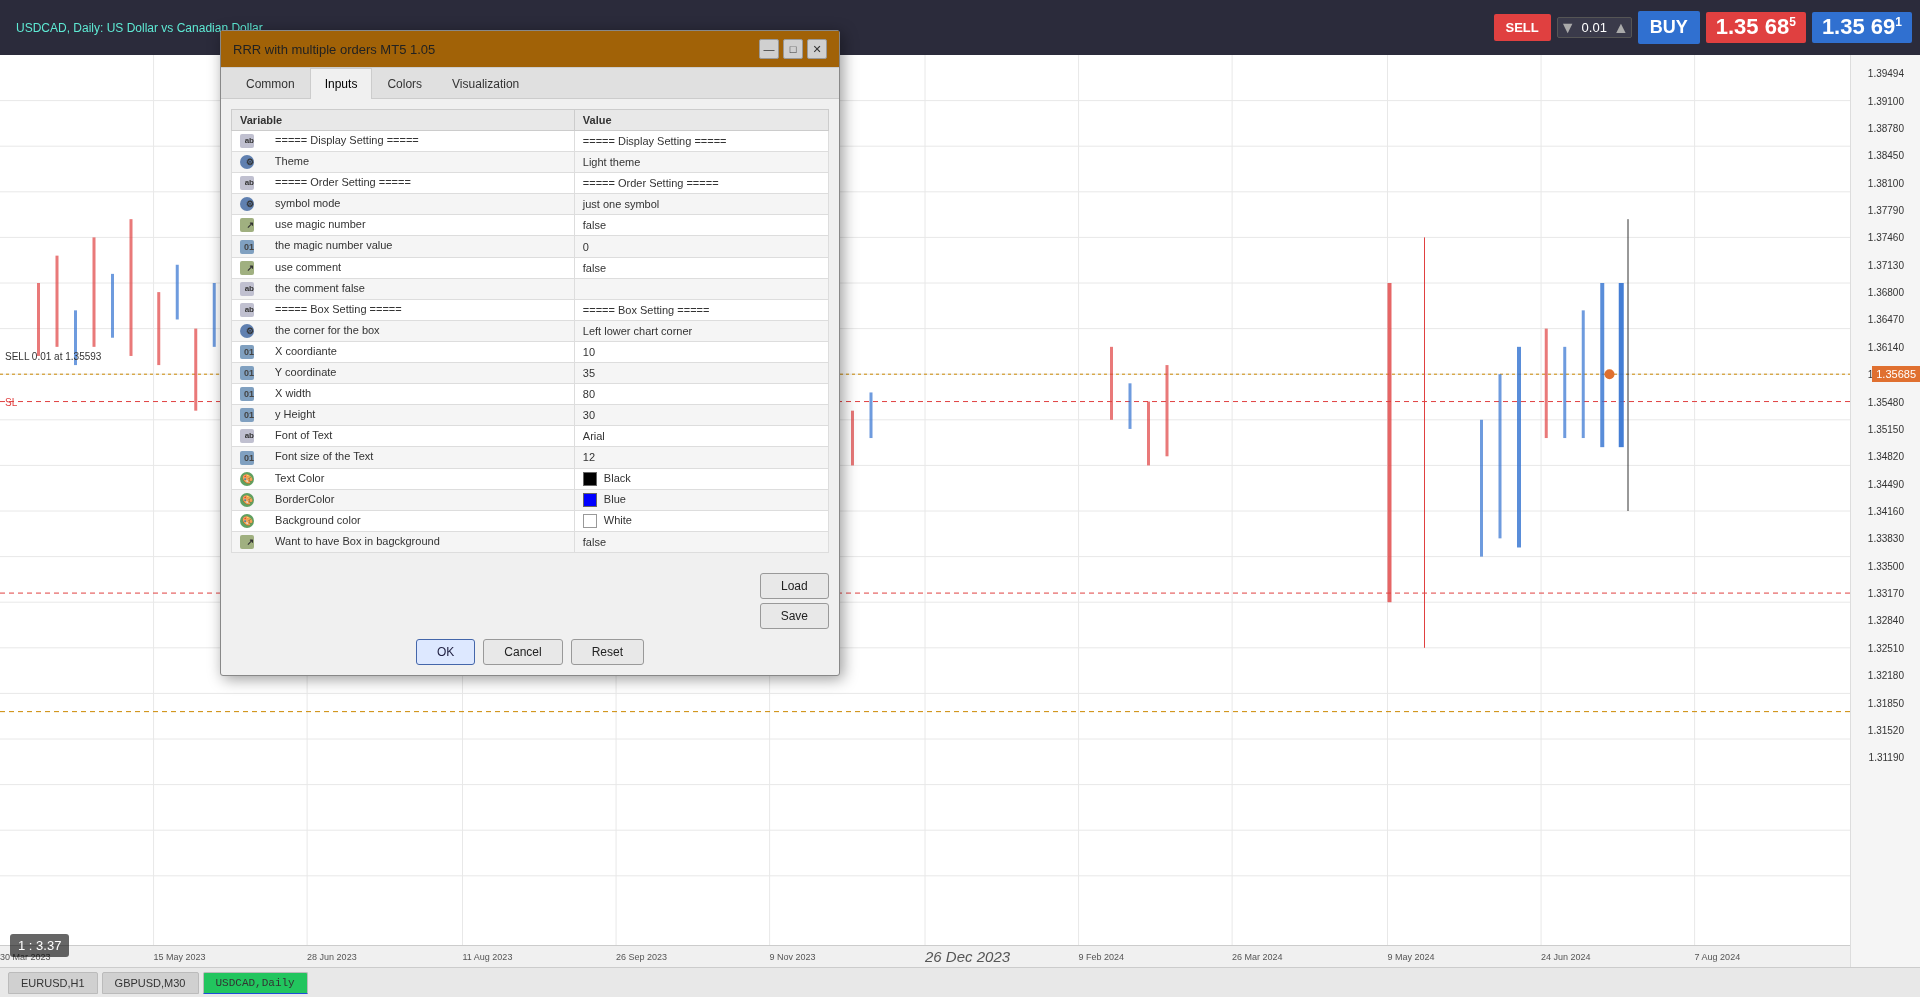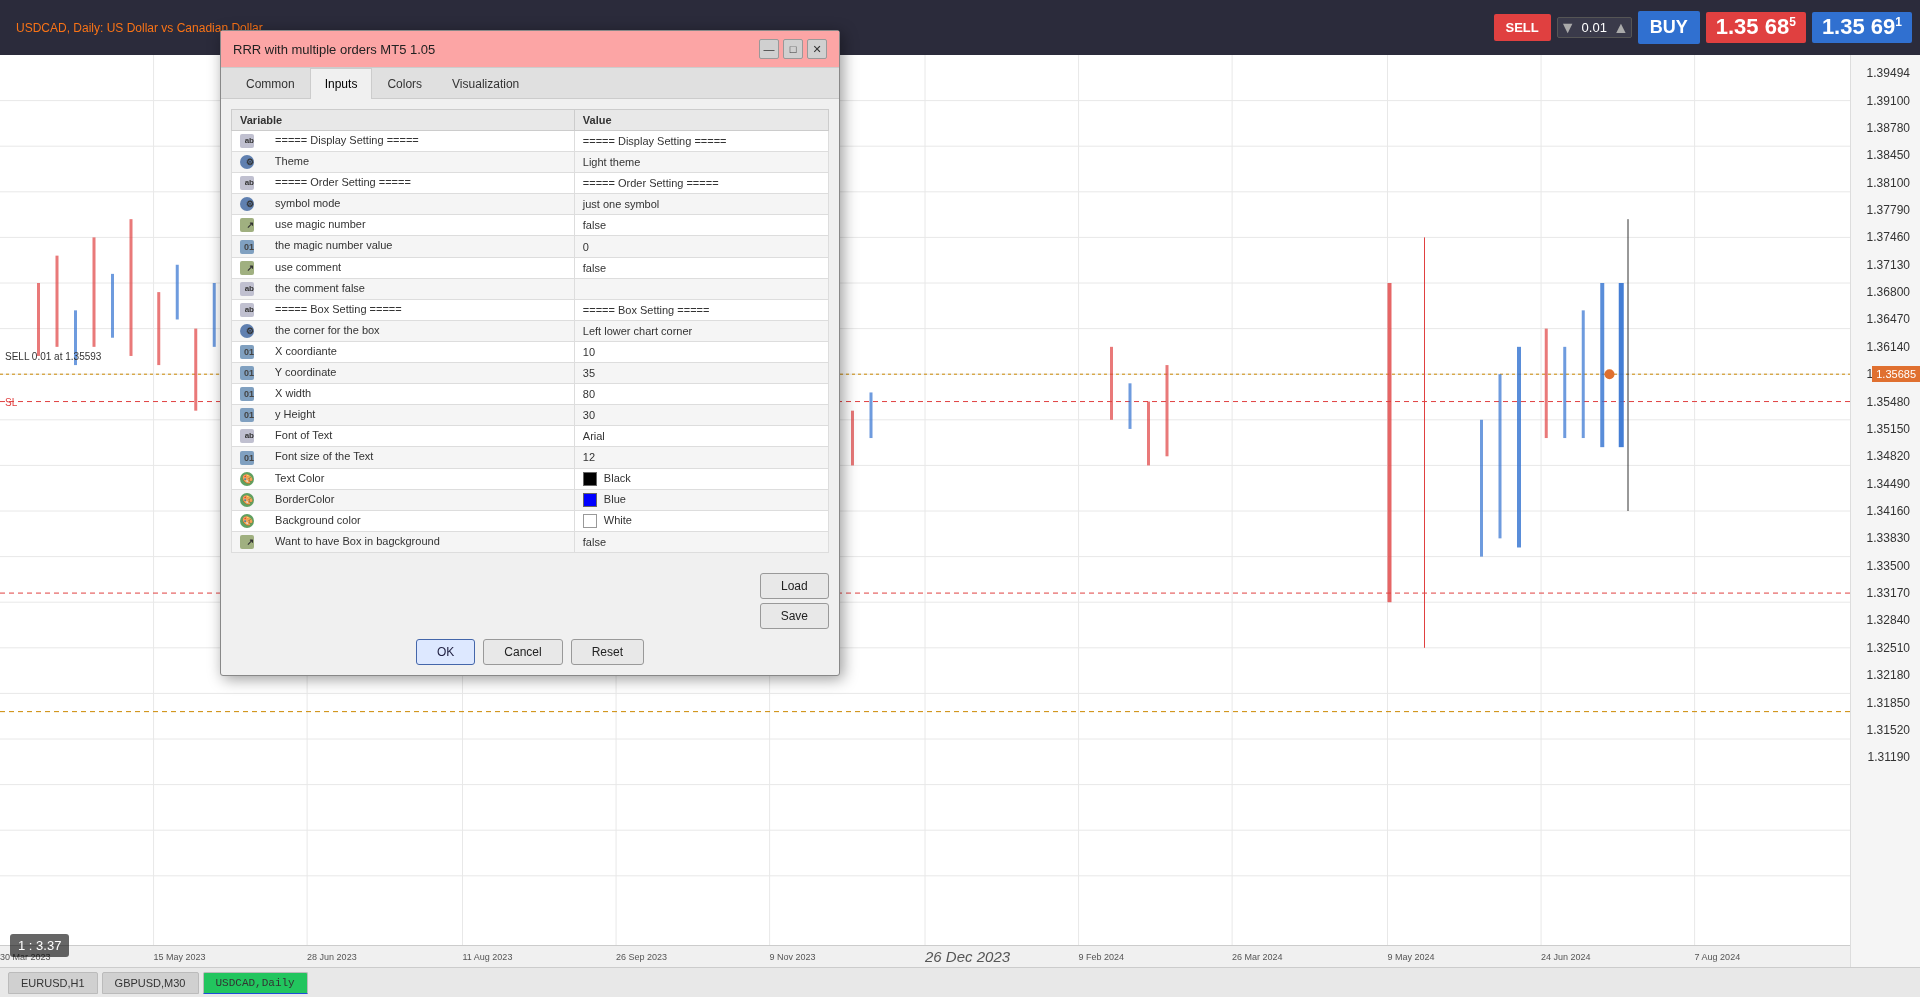--- a/index.html
+++ b/index.html
@@ -19,21 +19,21 @@
       height: 55px;
       background: #2b2b3b;
       display: flex;
       align-items: center;
       padding: 0 8px;
       gap: 6px;
       z-index: 10;
     }
 
     .symbol-label {
-      color: #f97316;
+      color: #5eead4;
       font-size: 12px;
       margin-left: 8px;
     }
 
     .sell-btn {
       background: #e04040;
       color: white;
       border: none;
       padding: 6px 12px;
       font-size: 13px;
@@ -92,22 +92,22 @@
       right: 0;
       top: 0;
       bottom: 0;
       width: 70px;
       background: #f5f5f5;
       border-left: 1px solid #ddd;
     }
 
     .price-label-item {
       position: absolute;
-      right: 10px;
-      font-size: 12px;
+      right: 16px;
+      font-size: 10px;
       color: #333;
       transform: translateY(-50%);
     }
 
     
     .status-bar {
       position: absolute;
       bottom: 0;
       left: 0;
       right: 0;
@@ -187,21 +187,21 @@
       top: 30px;
       left: 220px;
       width: 620px;
       background: #f0f0f0;
       border: 1px solid #888;
       box-shadow: 3px 3px 15px rgba(0,0,0,0.4);
       border-radius: 3px;
     }
 
     .dialog-title-bar {
-      background: #fca5a5;
+      background: #a16207;
       border-bottom: 1px solid #ccc;
       padding: 8px 12px;
       display: flex;
       align-items: center;
       justify-content: space-between;
       gap: 8px;
     }
 
     .dialog-title {
       font-size: 13px;

